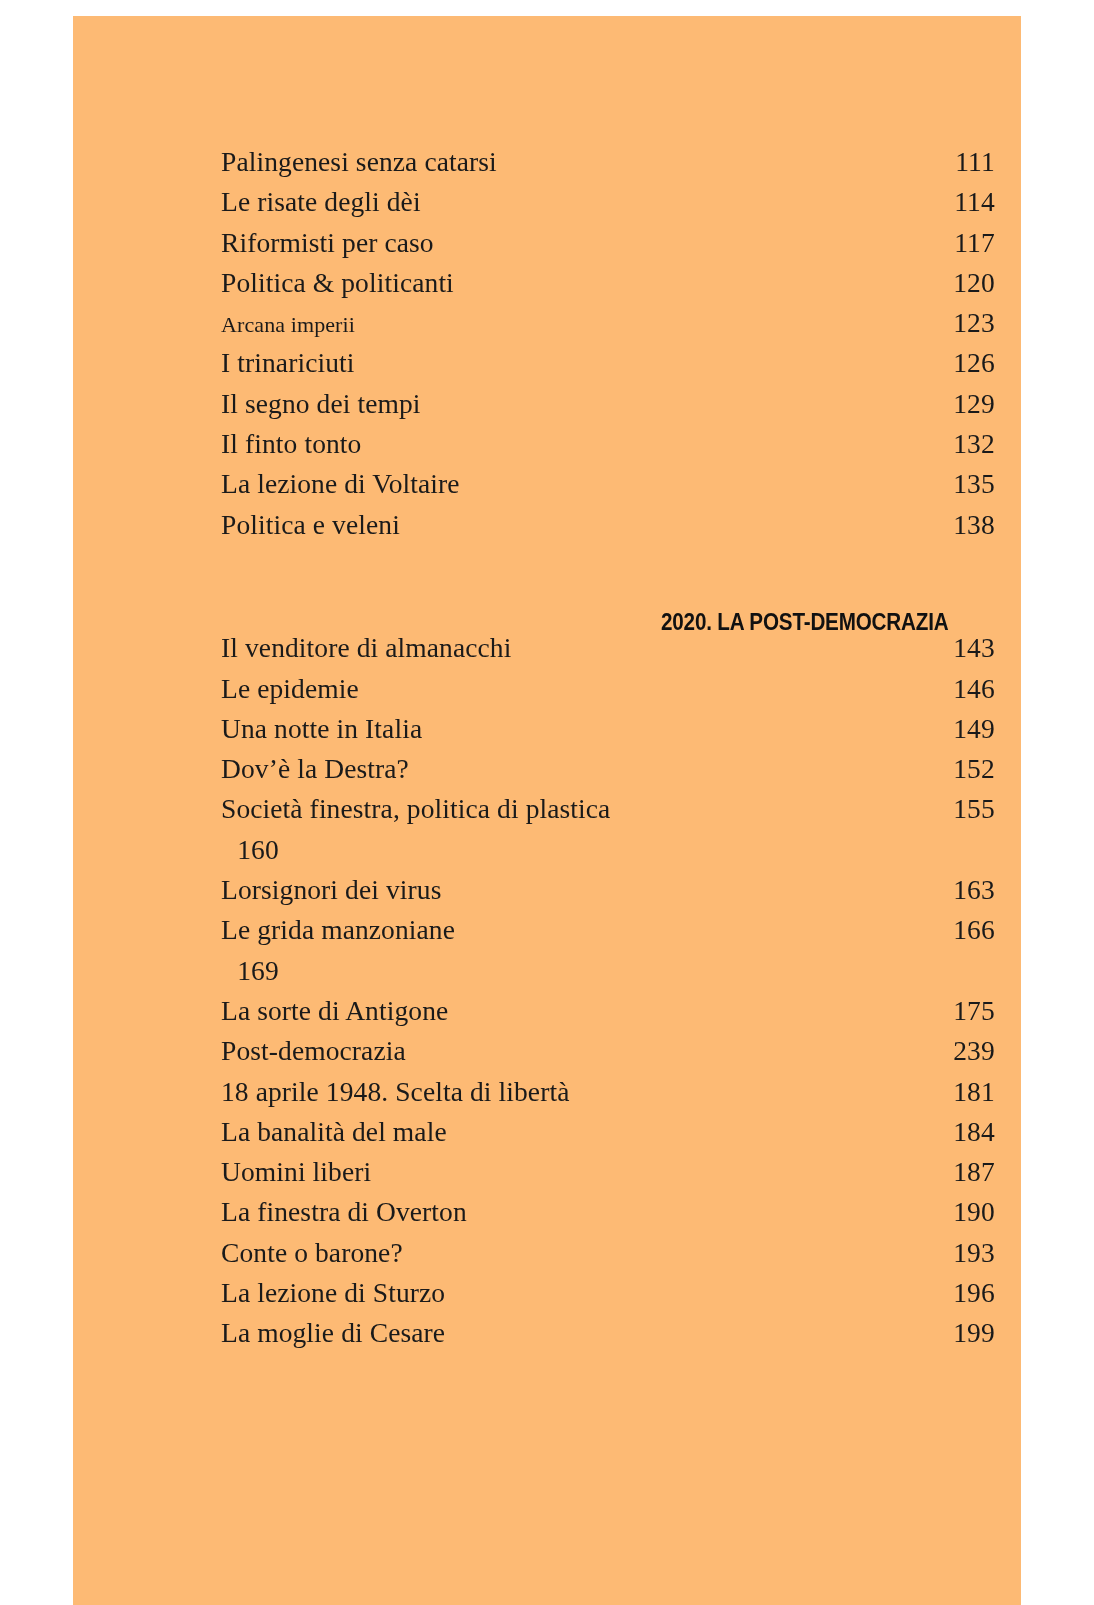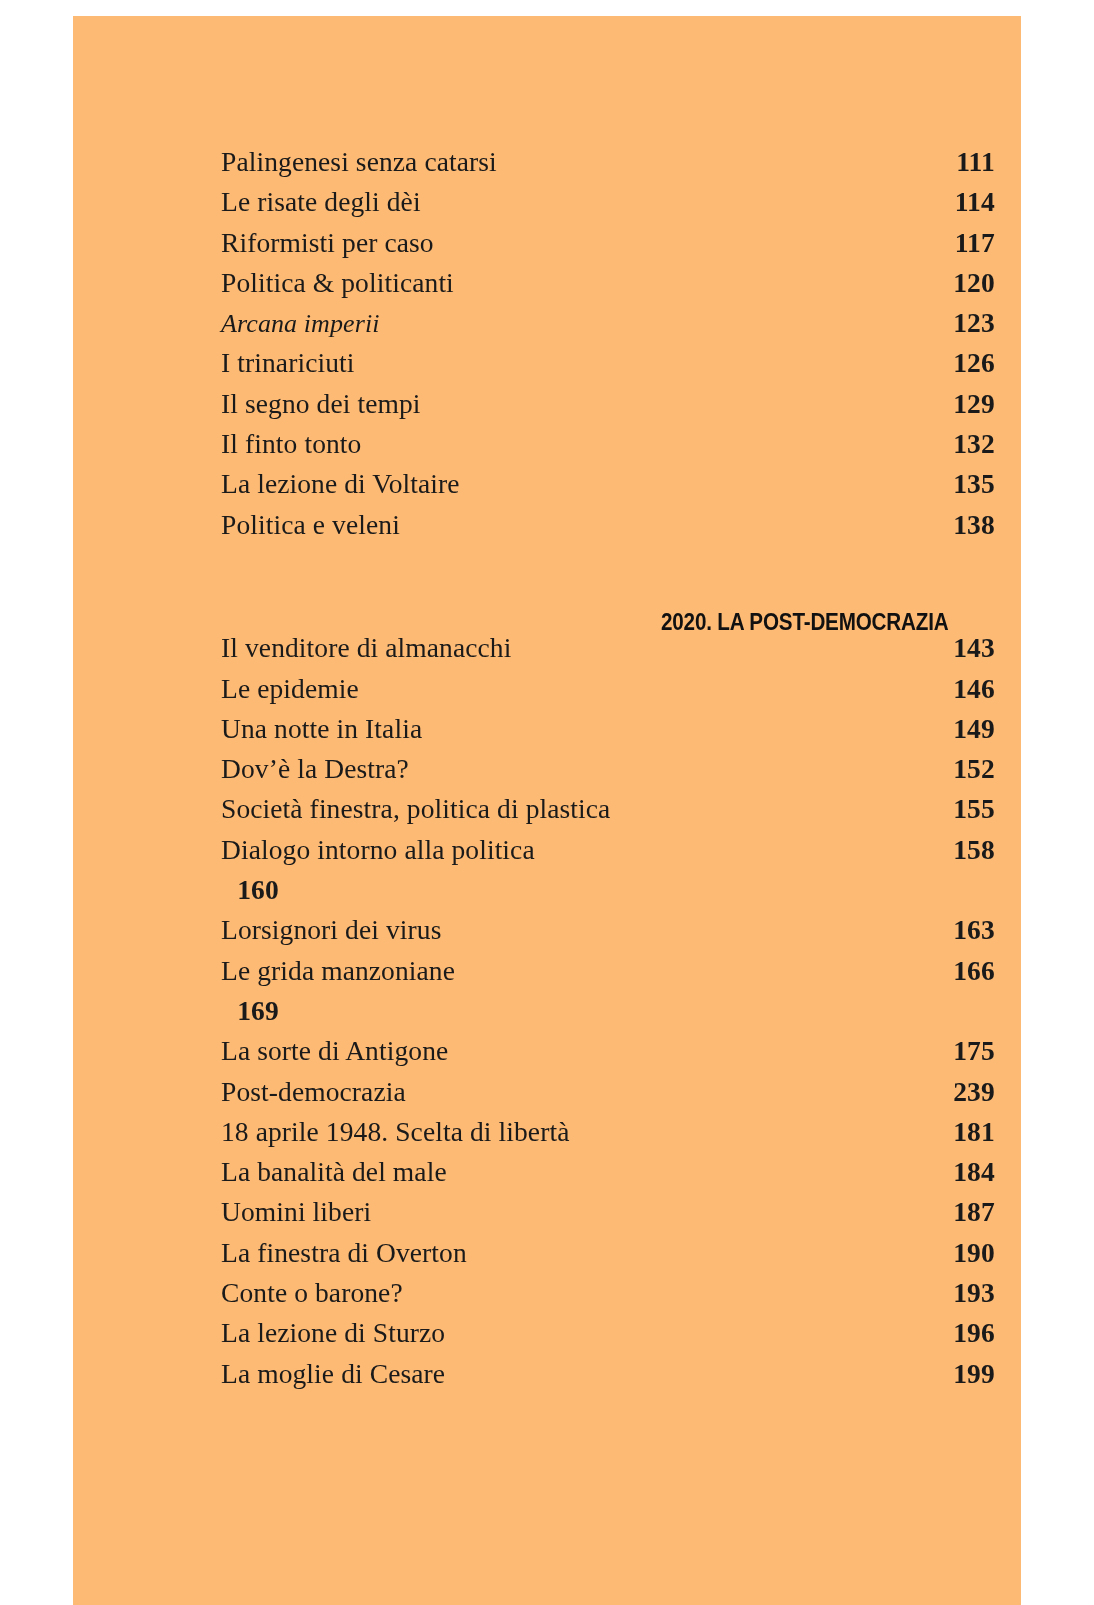--- a/index.html
+++ b/index.html
@@ -39,28 +39,27 @@
     font-family: "Liberation Serif", "DejaVu Serif", serif;
     font-size: 27.5px;
     font-weight: 400;
     color: #1a1a1a;
     line-height: 1;
     white-space: nowrap;
     letter-spacing: 0.1px;
   }
 
   .toc-entry.italic .entry-title {
-    font-style: italic;
-    font-size: 26px;
+    font-size: 22px;
   }
 
   .entry-page {
     font-family: "Liberation Serif", "DejaVu Serif", serif;
     font-size: 27.5px;
-    font-weight: 700;
+    font-weight: 400;
     color: #1a1a1a;
     line-height: 1;
     text-align: right;
     min-width: 58px;
     white-space: nowrap;
     letter-spacing: 0.2px;
   }
 
   
   .section-heading {
@@ -150,24 +149,20 @@
       </div>
       <div class="toc-entry">
         <span class="entry-title">Dov’è la Destra?</span>
         <span class="entry-page">152</span>
       </div>
       <div class="toc-entry">
         <span class="entry-title">Società finestra, politica di plastica</span>
         <span class="entry-page">155</span>
       </div>
       <div class="toc-entry">
-        <span class="entry-title">Dialogo intorno alla politica</span>
-        <span class="entry-page">158</span>
-      </div>
-      <div class="toc-entry">
         <span class="entry-page">160</span>
       </div>
       <div class="toc-entry">
         <span class="entry-title">Lorsignori dei virus</span>
         <span class="entry-page">163</span>
       </div>
       <div class="toc-entry">
         <span class="entry-title">Le grida manzoniane</span>
         <span class="entry-page">166</span>
       </div>

